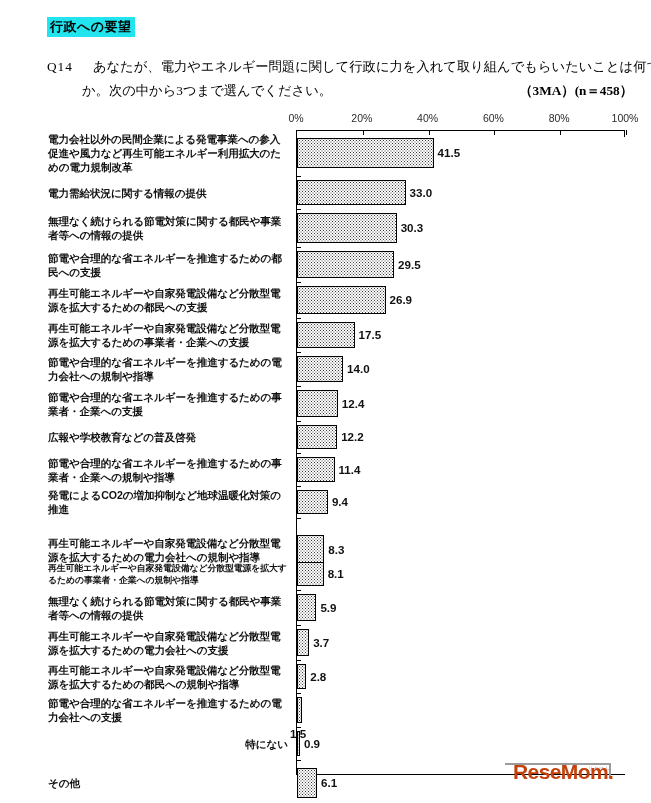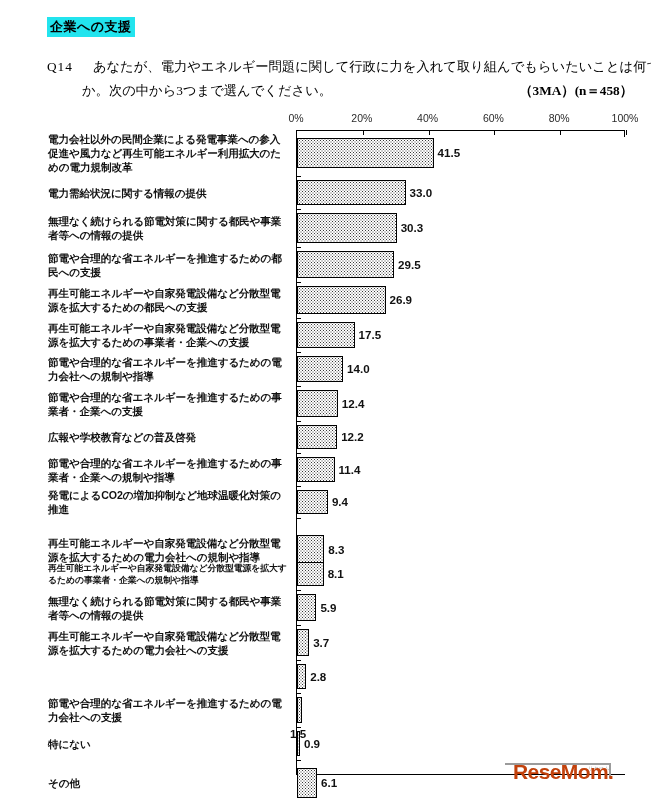--- a/index.html
+++ b/index.html
@@ -204,21 +204,21 @@
     font-family: "Liberation Sans", "DejaVu Sans", sans-serif;
     font-size: 5px;
     color: #a8a8a8;
     letter-spacing: 0.3px;
     white-space: nowrap;
   }
 </style>
 </head>
 <body>
 
-<div id="section-title">企業への支援</div>
+<div id="section-title">行政への要望</div>
 
 <div id="question-block">
   <span id="question-line1">
     <span id="q-code">Q14</span><span id="q-gap"></span><span>あなたが、電力やエネルギー問題に関して行政に力を入れて取り組んでもらいたいことは何です</span>
   </span>
   <span id="question-line2-wrap">
     <span id="question-line2">か。次の中から3つまで選んでください。</span>
     <span id="question-meta">（3MA）(n＝458）</span>
   </span>
 </div>
@@ -325,31 +325,32 @@
         <div class="bar" style="width: 19.411px; height: 27px; top: 4px;"></div>
         <div class="bar-value" style="left: 292.411px; top: 10.5px;">5.9</div>
       </div>
       <div class="row" style="top: 495px; height: 35px;">
         <div class="row-label" style="top: 50%; transform: translateY(-50%);">再生可能エネルギーや自家発電設備など分散型電源を拡大するための電力会社への支援</div>
         <div class="row-tick" style="top: 35px;"></div>
         <div class="bar" style="width: 12.173px; height: 27px; top: 4px;"></div>
         <div class="bar-value" style="left: 285.173px; top: 10.5px;">3.7</div>
       </div>
       <div class="row" style="top: 530px; height: 33px;">
+        <div class="row-label" style="top: 50%; transform: translateY(-50%);">再生可能エネルギーや自家発電設備など分散型電源を拡大するための都民への規制や指導</div>
         <div class="row-tick" style="top: 33px;"></div>
         <div class="bar" style="width: 9.212px; height: 25px; top: 4px;"></div>
         <div class="bar-value" style="left: 282.212px; top: 9.5px;">2.8</div>
       </div>
       <div class="row" style="top: 563px; height: 34px;">
         <div class="row-label" style="top: 50%; transform: translateY(-50%);">節電や合理的な省エネルギーを推進するための電力会社への支援</div>
         <div class="row-tick" style="top: 34px;"></div>
         <div class="bar" style="width: 4.935px; height: 26px; top: 4px;"></div>
         <div class="bar-value" style="left: 262px; top: 10px; margin-top: 24px;">1.5</div>
       </div>
-      <div class="row" style="top: 597px; height: 33px;">
+      <div class="row" style="top: 597px; height: 33px; text-align: right;">
         <div class="row-label" style="top: 50%; transform: translateY(-50%);">特にない</div>
         <div class="row-tick" style="top: 33px;"></div>
         <div class="bar" style="width: 2.961px; height: 25px; top: 4px;"></div>
         <div class="bar-value" style="left: 275.961px; top: 9.5px;">0.9</div>
       </div>
       <div class="row" style="top: 630px; height: 45px;">
         <div class="row-label" style="top: 50%; transform: translateY(-50%);">その他</div>
         <div class="bar" style="width: 20.069px; height: 30px; top: 7.5px;"></div>
         <div class="bar-value" style="left: 293.069px; top: 15.5px;">6.1</div>
       </div>

